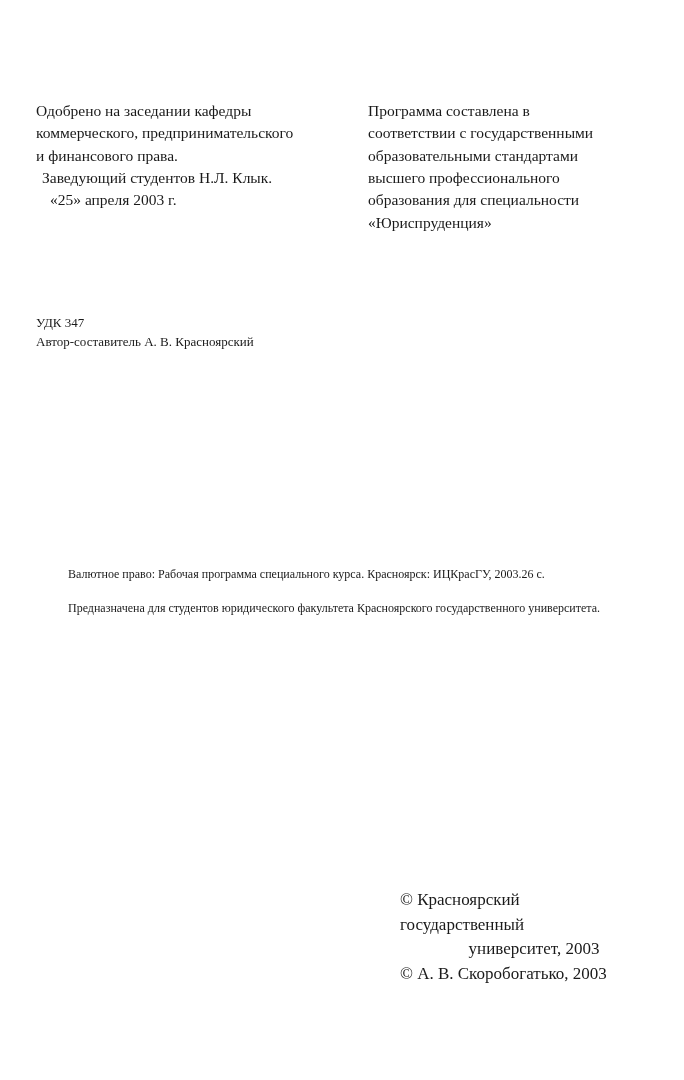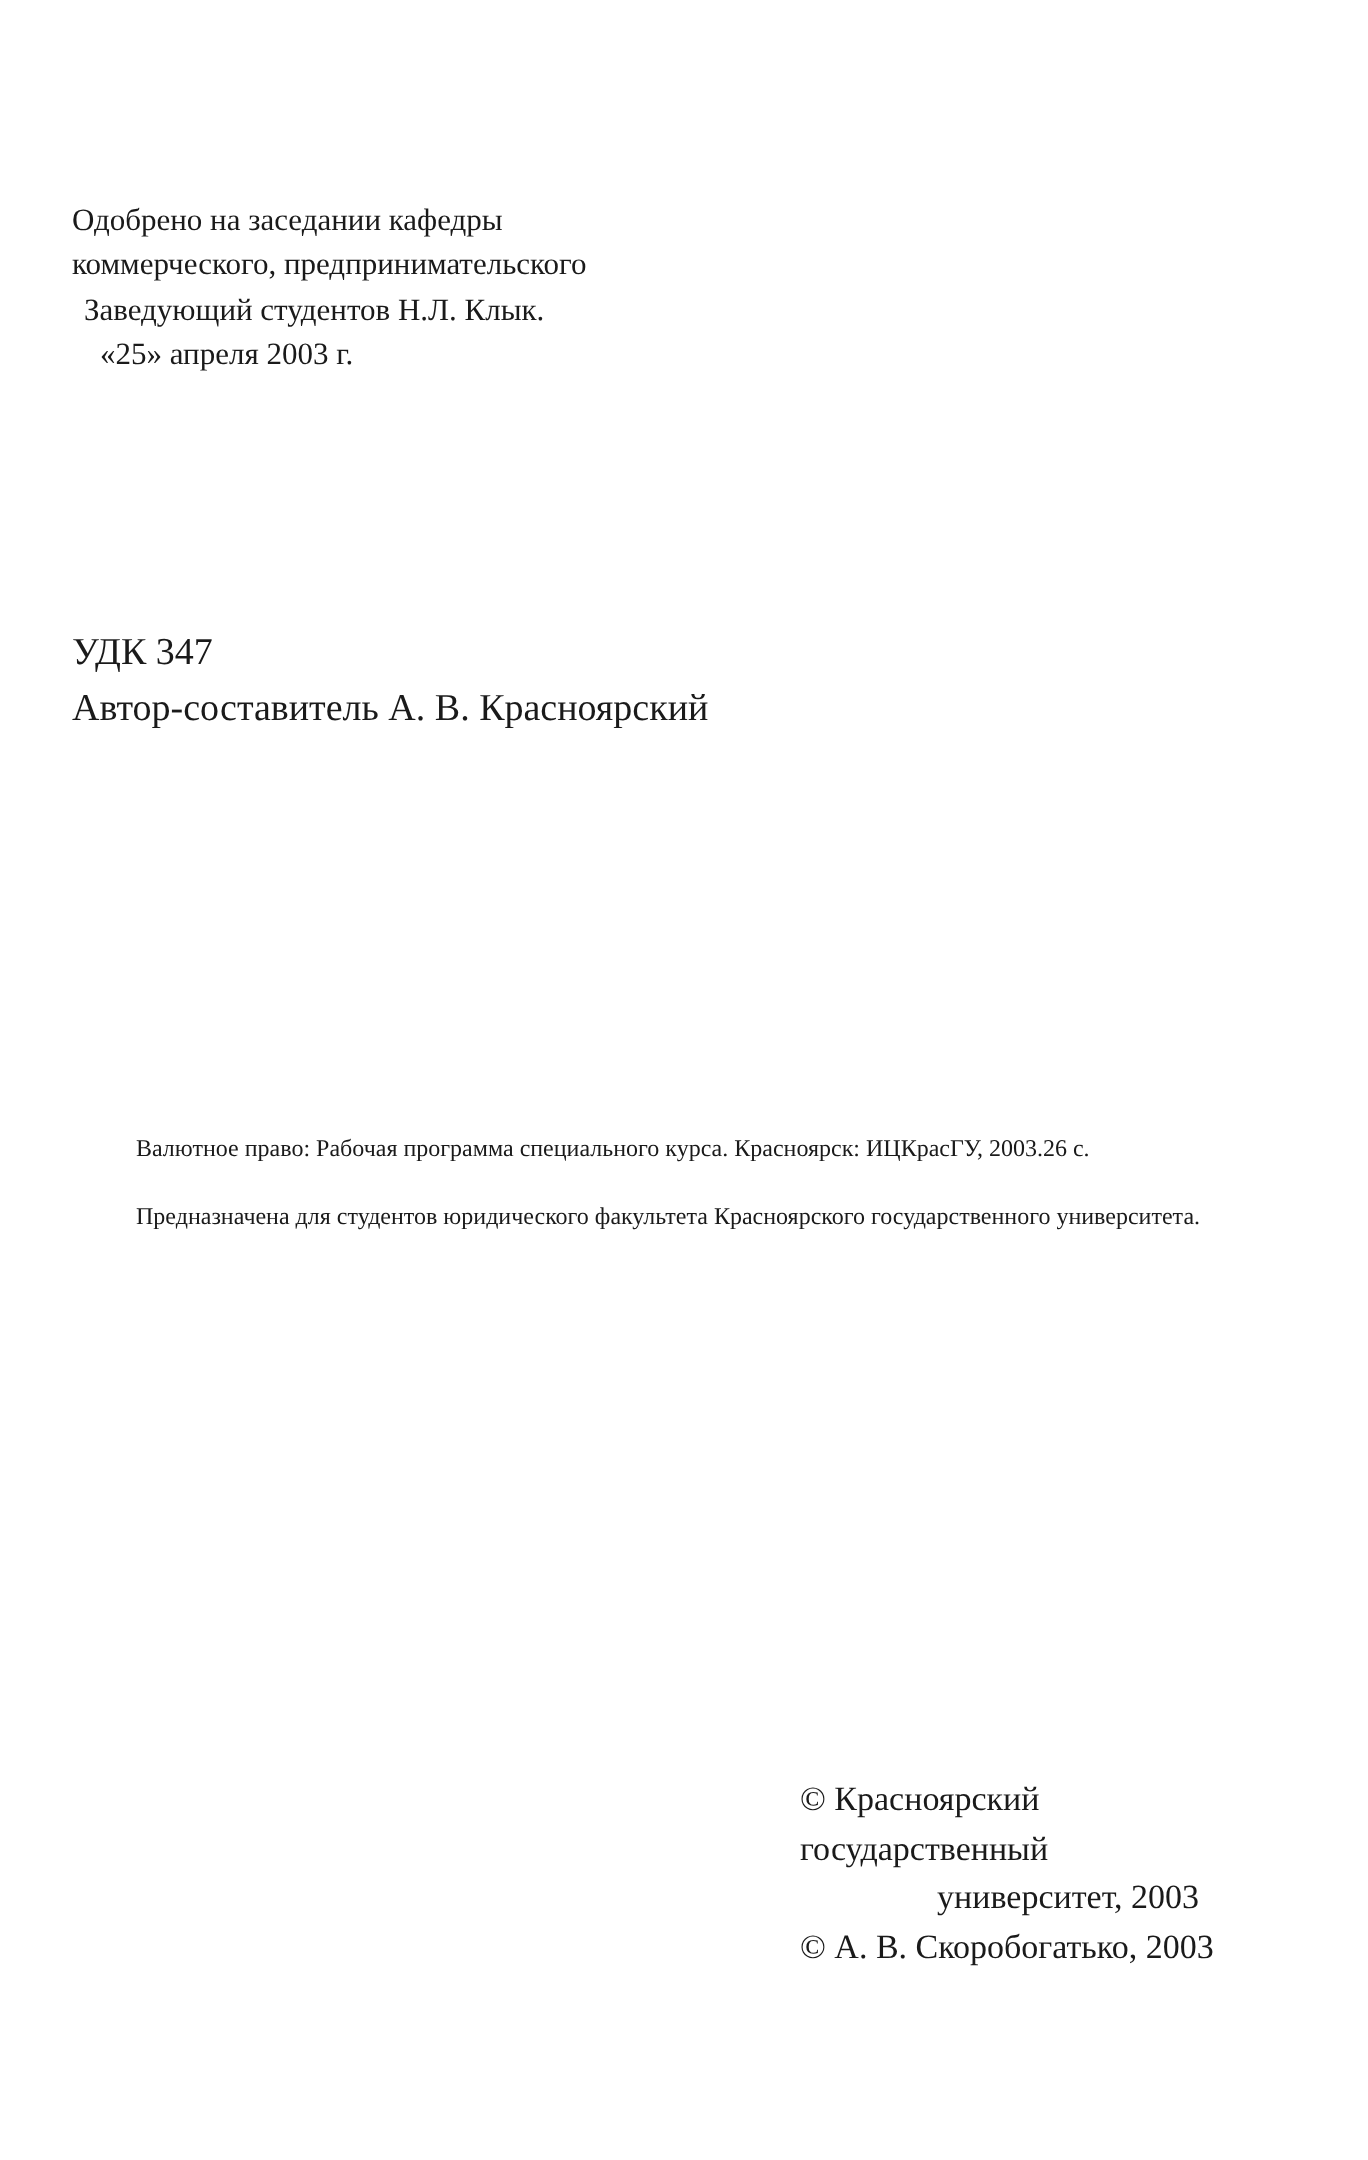--- a/index.html
+++ b/index.html
@@ -45,21 +45,21 @@
   .indent-1 {
     padding-left: 6px;
   }
   .indent-2 {
     padding-left: 14px;
   }
   .udk {
     left: 36px;
     top: 313px;
     width: 420px;
-    font-size: 19px;
+    font-size: 13px;
     line-height: 1.48;
   }
   .udk p {
     margin: 0;
   }
   .annotation {
     left: 36px;
     top: 565px;
     width: 612px;
     font-size: 12px;
@@ -88,24 +88,33 @@
   }
 </style>
 </head>
 <body>
 
 <div class="page">
 
   <div class="block col-left">
     <p>Одобрено на заседании кафедры</p>
     <p>коммерческого,  предпринимательского</p>
+    <p>и финансового права.</p>
     <p class="indent-1">Заведующий студентов Н.Л.  Клык.</p>
     <p class="indent-2">«25» апреля 2003 г.</p>
   </div>
 
+  <div class="block col-right">
+    <p>Программа составлена в</p>
+    <p>соответствии с государственными</p>
+    <p>образовательными   стандартами</p>
+    <p>высшего профессионального</p>
+    <p>образования  для  специальности</p>
+    <p>«Юриспруденция»</p>
+  </div>
 
   <div class="block udk">
     <p>УДК 347</p>
     <p>Автор-составитель А. В. Красноярский</p>
   </div>
 
   <div class="block annotation">
     <p>Валютное право: Рабочая программа специального курса. Красноярск: ИЦКрасГУ, 2003.26 с.</p>
     <p>Предназначена для студентов юридического факультета Красноярского государственного университета.</p>
   </div>

